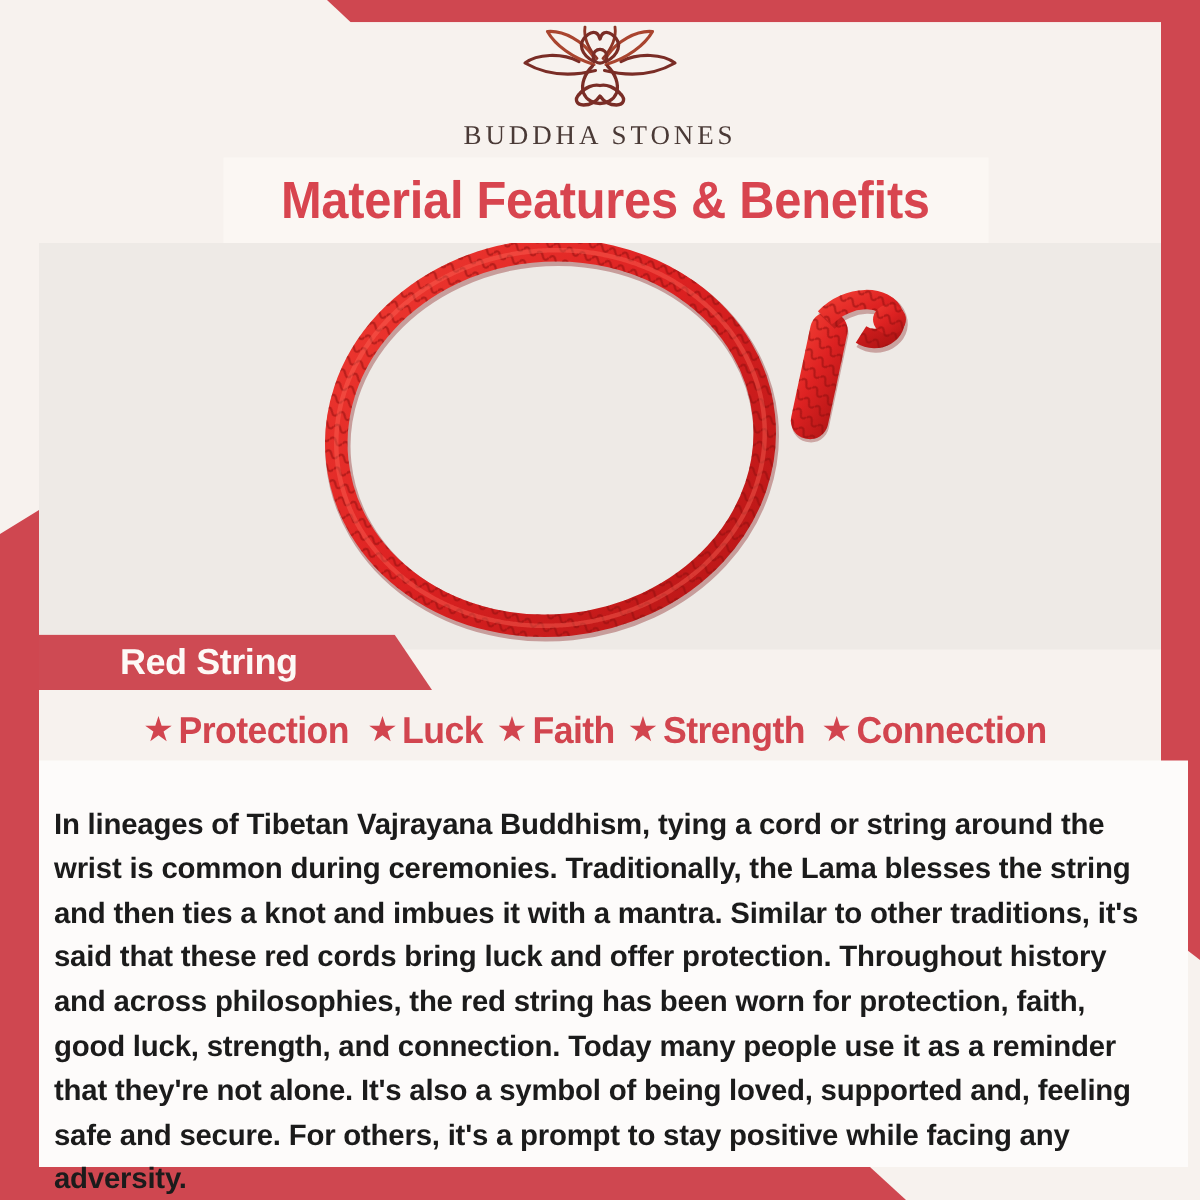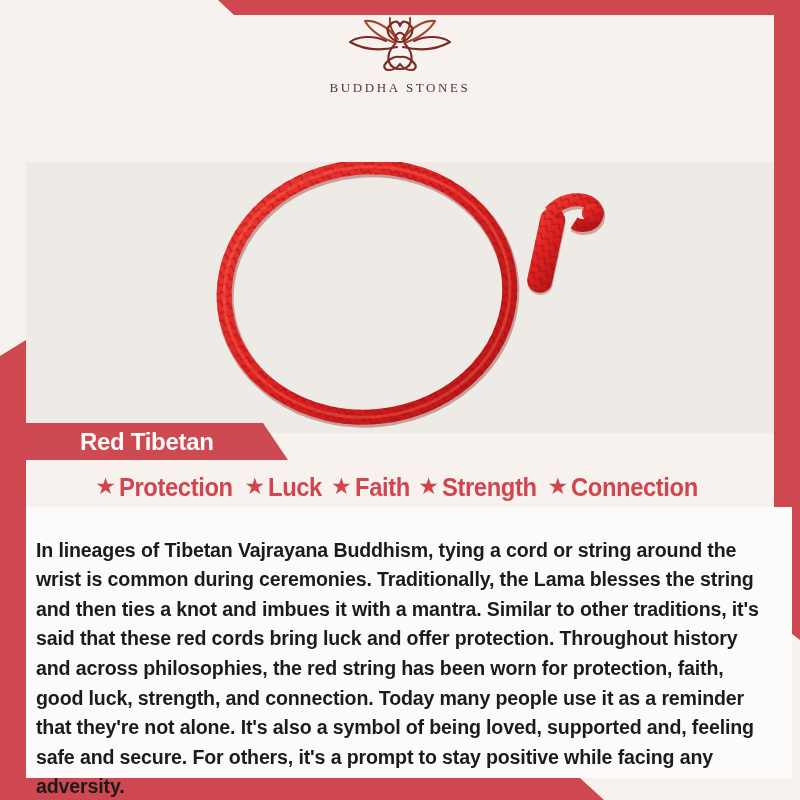--- a/index.html
+++ b/index.html
@@ -82,21 +82,21 @@
     align-items: center;
     justify-content: flex-start;
   }
   .logo-mark {
     width: 132px;
     height: 62px;
     margin-top: 2px;
   }
   .logo-wordmark {
     font-family: "Liberation Serif", serif;
-    font-size: 13px;
+    font-size: 18px;
     letter-spacing: 2.6px;
     color: #4a3a36;
     margin-top: 1px;
     white-space: nowrap;
   }
 
   
   .title-band {
     position: absolute;
     left: 123px;
@@ -253,20 +253,23 @@
 
           <path d="M61 27 C56 32 53 39 55 45 C57 50 62 52 66 52 C70 52 75 50 77 45 C79 39 76 32 71 27" stroke="#7a2d26" stroke-width="2.2"></path>
 
           <path d="M52 46 C56 41 62 39 66 40 C70 39 76 41 80 46" stroke="#7a2d26" stroke-width="2.2"></path>
           <path d="M52 46 C49 49 50 53 55 53 C60 53 64 50 66 47 C68 50 72 53 77 53 C82 53 83 49 80 46" stroke="#7a2d26" stroke-width="2.2"></path>
         </g>
       </svg>
       <div class="logo-wordmark">BUDDHA STONES</div>
     </div>
 
+    <div class="title-band">
+      <div class="title-text">Material Features &amp; Benefits</div>
+    </div>
 
     <div class="photo-area">
       <svg width="748" height="271" viewBox="0 0 748 271">
         <defs>
           <linearGradient id="cordGrad" x1="0" y1="0" x2="1" y2="1">
             <stop offset="0%" stop-color="#ef3b32"></stop>
             <stop offset="45%" stop-color="#de2222"></stop>
             <stop offset="100%" stop-color="#b51515"></stop>
           </linearGradient>
           <pattern id="braid" width="9" height="9" patternUnits="userSpaceOnUse" patternTransform="rotate(25)">
@@ -293,21 +296,21 @@
           <path d="M524 50 C539 34 565 34 570 48 C574 60 559 68 548 61" fill="none" stroke="url(#cordGrad)" stroke-width="13"></path>
           <path d="M524 50 C539 34 565 34 570 48 C574 60 559 68 548 61" fill="none" stroke="url(#braid)" stroke-width="13"></path>
           <ellipse cx="567" cy="51" rx="11" ry="10" fill="url(#cordGrad)"></ellipse>
           <ellipse cx="567" cy="51" rx="11" ry="10" fill="url(#braid)"></ellipse>
         </g>
       </svg>
     </div>
 
     <div class="ribbon-wrap">
       <div class="ribbon">
-        <span class="ribbon-text">Red Tibetan</span>
+        <span class="ribbon-text">Red String</span>
       </div>
     </div>
 
     <div class="features-row">
       <span class="feature">
         <span class="star">★</span>
         <span class="flabel">Protection</span>
       </span>
       <span class="feature">
         <span class="star">★</span>

